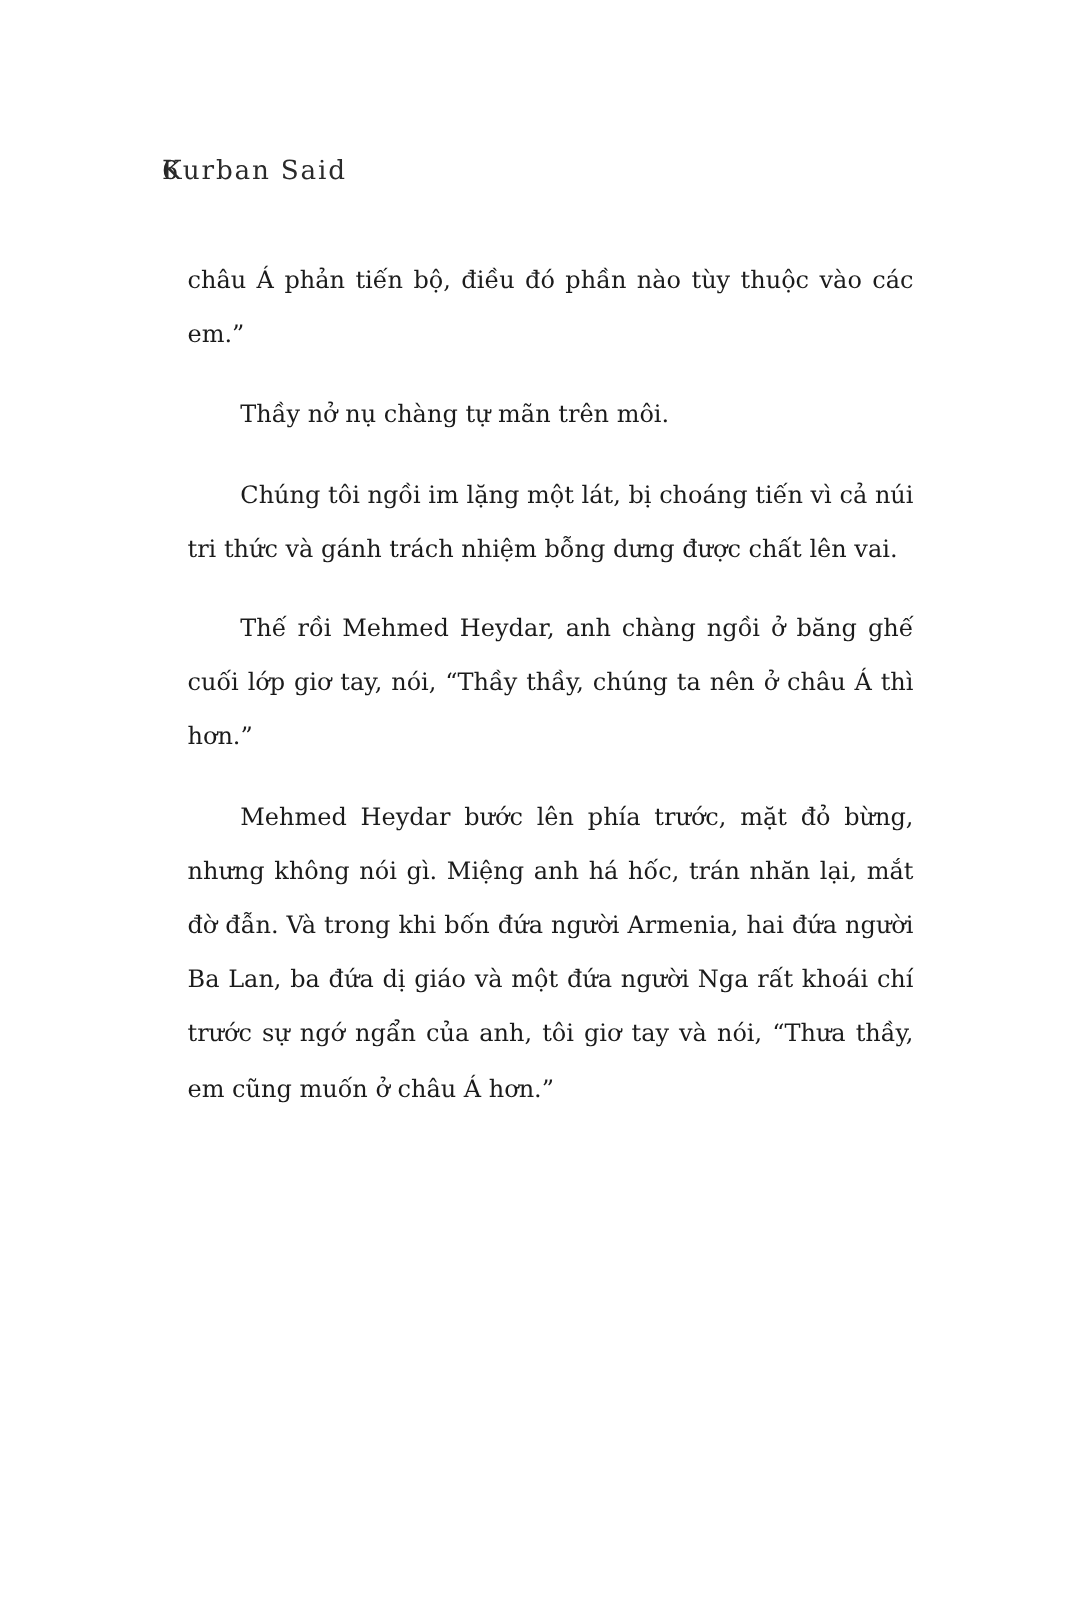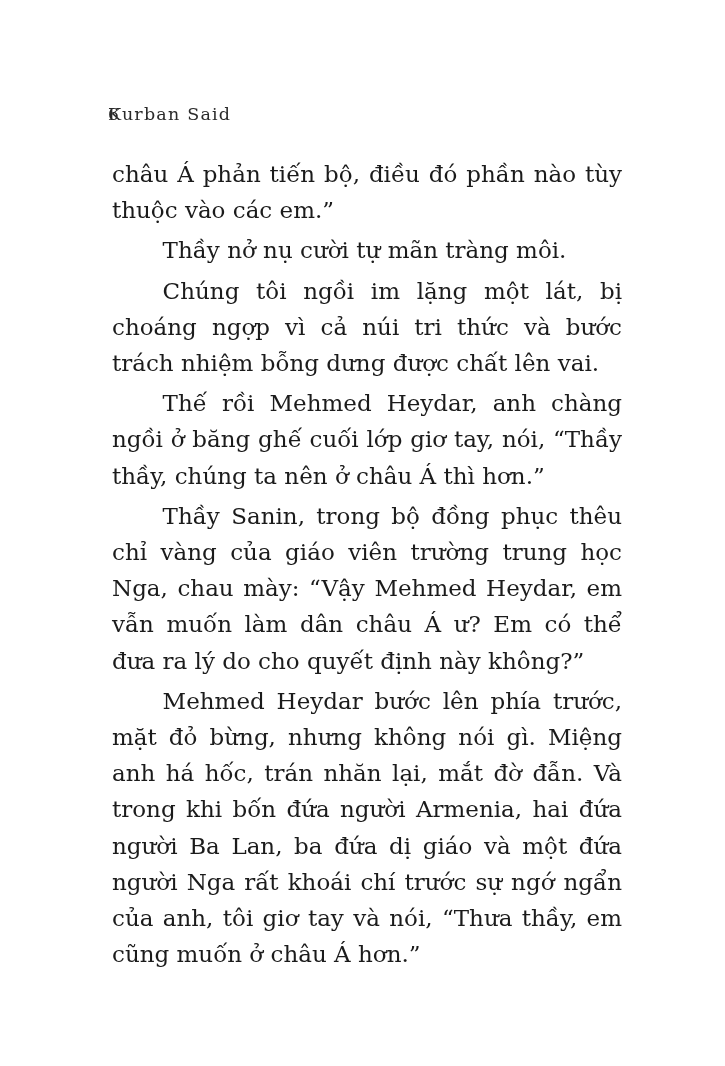--- a/index.html
+++ b/index.html
@@ -47,22 +47,22 @@
     color: #2a2a2a;
     font-family: "DejaVu Serif", serif;
   }
   .textblock {
     position: absolute;
     top: 152px;
     left: 108px;
     width: 518px;
   }
   .textblock p {
-    margin: 4px;
-    font-size: 23px;
+    margin: 17px;
+    font-size: 16px;
     line-height: 36.2px;
     text-align: justify;
     text-justify: inter-word;
     color: #1b1b1b;
     font-family: "DejaVu Serif", serif;
     hyphens: none;
   }
   .textblock p.indent {
     text-indent: 2.2em;
   }
@@ -75,21 +75,20 @@
 
 <div class="page">
 
   <div class="running-head">
     <span class="folio">6</span>
     <span class="head-title">Kurban Said</span>
   </div>
 
   <div class="textblock">
     <p class="last-line-left">châu Á phản tiến bộ, điều đó phần nào tùy thuộc vào các em.”</p>
-    <p class="indent last-line-left">Thầy nở nụ cười tự mãn tràng môi.</p>
-    <p class="indent last-line-left">Chúng tôi ngồi im lặng một lát, bị choáng ngợp vì cả núi tri thức và bước trách nhiệm bỗng dưng được chất lên vai.</p>
+    <p class="indent last-line-left">Thầy nở nụ chàng tự mãn trên môi.</p>
+    <p class="indent last-line-left">Chúng tôi ngồi im lặng một lát, bị choáng tiến vì cả núi tri thức và gánh trách nhiệm bỗng dưng được chất lên vai.</p>
     <p class="indent last-line-left">Thế rồi Mehmed Heydar, anh chàng ngồi ở băng ghế cuối lớp giơ tay, nói, “Thầy thầy, chúng ta nên ở châu Á thì hơn.”</p>
-    <p class="indent last-line-left">Thầy Sanin, trong bộ đồng phục thêu chỉ vàng của giáo viên trường trung học Nga, chau mày: “Vậy Mehmed Heydar, em vẫn muốn làm dân châu Á ư? Em có thể đưa ra lý do cho quyết định này không?”</p>
     <p class="indent last-line-left">Mehmed Heydar bước lên phía trước, mặt đỏ bừng, nhưng không nói gì. Miệng anh há hốc, trán nhăn lại, mắt đờ đẫn. Và trong khi bốn đứa người Armenia, hai đứa người Ba Lan, ba đứa dị giáo và một đứa người Nga rất khoái chí trước sự ngớ ngẩn của anh, tôi giơ tay và nói, “Thưa thầy, em cũng muốn ở châu Á hơn.”</p>
 
   </div>
 
 </div>
 
 </body></html>

